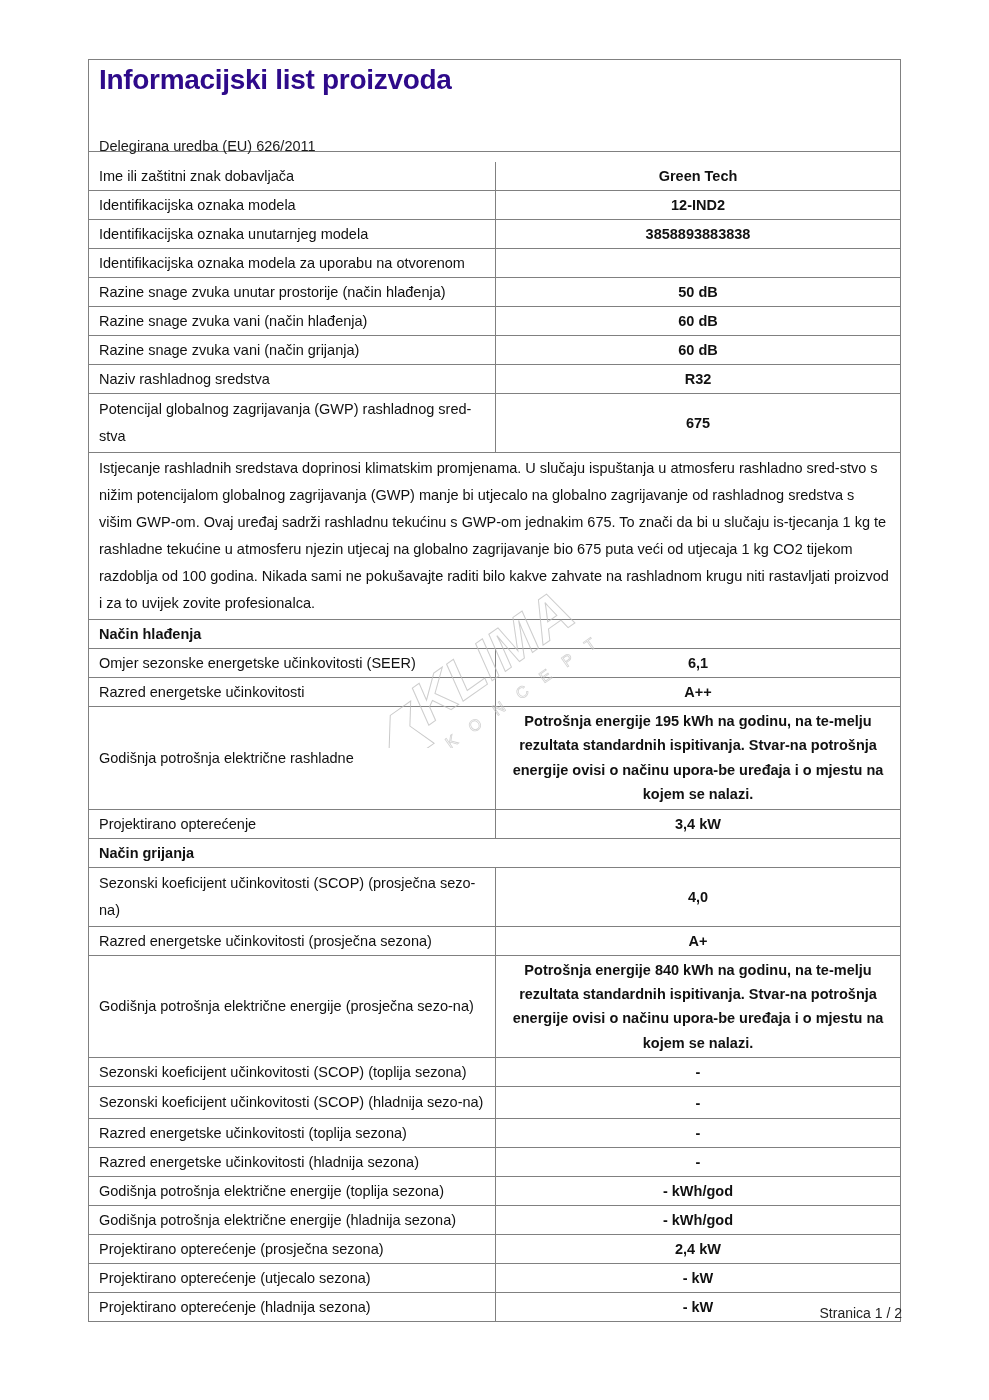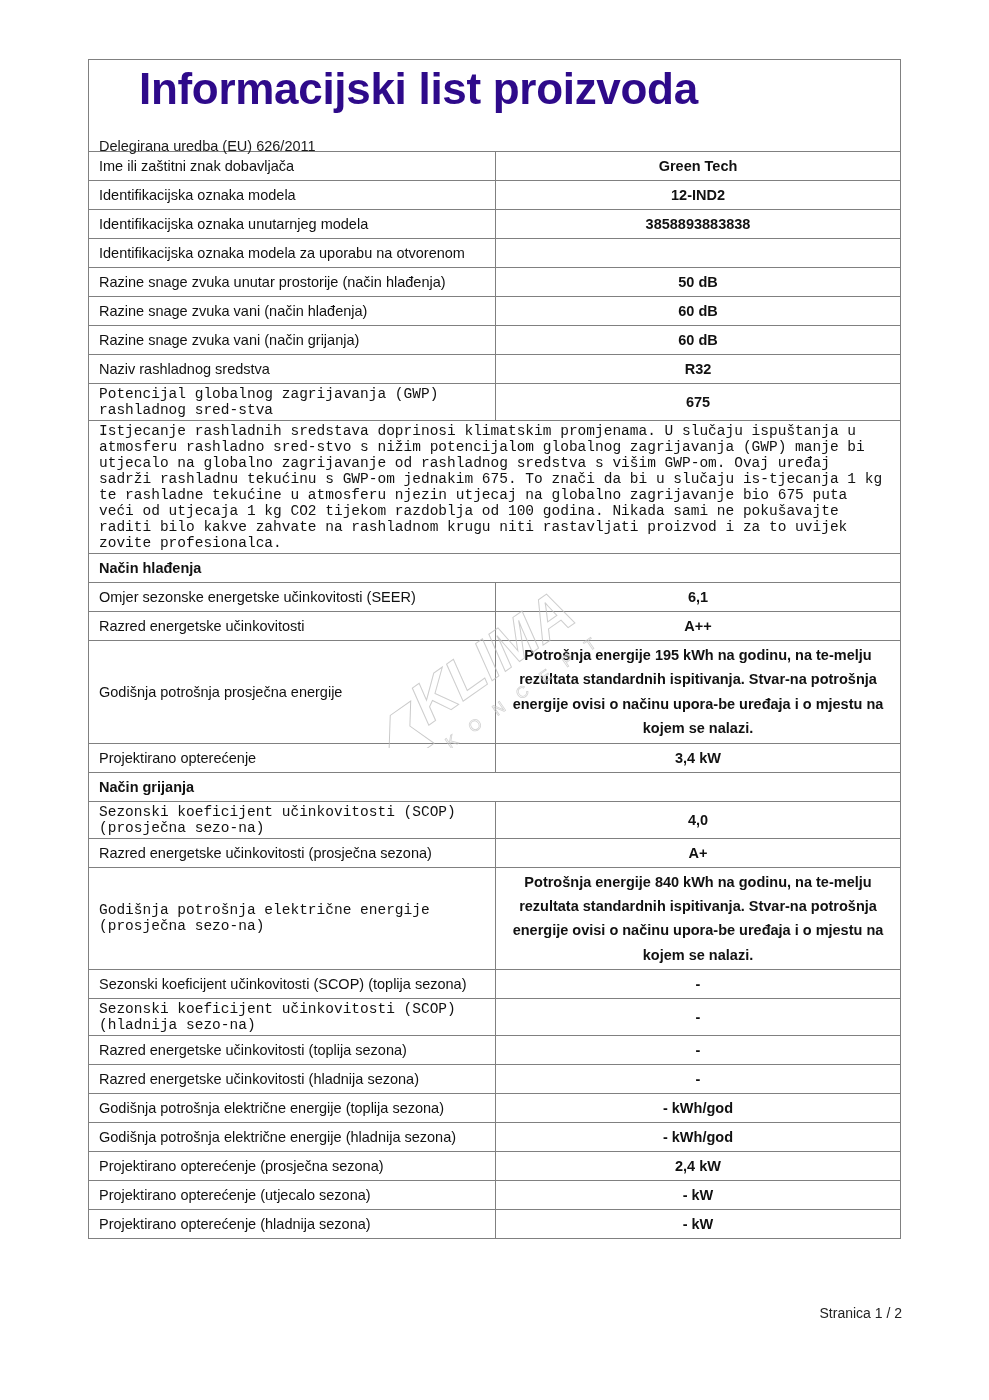--- a/index.html
+++ b/index.html
@@ -1,32 +1,32 @@
 <!DOCTYPE html>
 <html><head>
 <meta charset="utf-8">
 <style>
   html, body { margin: 0; padding: 0; background: #ffffff; }
   body { width: 989px; height: 1400px; position: relative; overflow: hidden;
          font-family: "Liberation Sans", "DejaVu Sans", sans-serif; color: #111; }
   .sheet { position: absolute; left: 88px; top: 59px; width: 813px;
            border: 1px solid #808080; box-sizing: border-box; }
   .title-block { border-bottom: 1px solid #808080; padding: 0 0 0 10px; height: 91px; position: relative; }
-  .doc-title { position: absolute; left: 10px; top: 4px; font-size: 44px; font-weight: bold;
-               color: #2e0a8a; letter-spacing: -0.3px; white-space: nowrap; margin-left: 40px; }
+  .doc-title { position: absolute; left: 10px; top: 4px; font-size: 28px; font-weight: bold;
+               color: #2e0a8a; letter-spacing: -0.3px; white-space: nowrap; }
   .doc-subtitle { position: absolute; left: 10px; top: 78px; font-size: 14.5px; color: #1a1a1a; }
-  table { border-collapse: collapse; width: 100%; table-layout: fixed; }
+  table { border-collapse: collapse; width: 100%; table-layout: fixed; margin-top: 10px; }
   td { border-top: 1px solid #808080; font-size: 14.5px; line-height: 24px; vertical-align: middle;
        padding: 2px 10px; height: 23px; }
   tr:first-child td { border-top: none; }
   td.label { width: 386px; border-right: 1px solid #808080; }
   td.value { text-align: center; font-weight: bold; padding: 2px 6px; }
   td.full { padding: 2px 10px; }
   td.section { font-weight: bold; }
-  .para { line-height: 16px; font-family: Liberation Mono, monospace; }
+  .para { line-height: 27px; }
   .val-multi { line-height: 24.4px; }
   .footer { position: absolute; top: 1305px; left: 780px; width: 122px; text-align: right;
             font-size: 14px; color: #222; }
   .watermark { position: absolute; left: 340px; top: 568px; width: 320px; height: 180px;
                pointer-events: none; opacity: 0.75; }
 </style>
 </head>
 <body>
 
 <div class="sheet">
@@ -82,21 +82,21 @@
       </tr>
       <tr>
         <td class="label">Omjer sezonske energetske učinkovitosti (SEER)</td>
         <td class="value">6,1</td>
       </tr>
       <tr>
         <td class="label">Razred energetske učinkovitosti</td>
         <td class="value">A++</td>
       </tr>
       <tr>
-        <td class="label">Godišnja potrošnja prosječna energije</td>
+        <td class="label">Godišnja potrošnja električne rashladne</td>
         <td class="value val-multi">Potrošnja energije 195 kWh na godinu, na te-melju rezultata standardnih ispitivanja. Stvar-na potrošnja energije ovisi o načinu upora-be uređaja i o mjestu na kojem se nalazi.</td>
       </tr>
       <tr>
         <td class="label">Projektirano opterećenje</td>
         <td class="value">3,4 kW</td>
       </tr>
 
       <tr>
         <td class="full section" colspan="2">Način grijanja</td>
       </tr>

